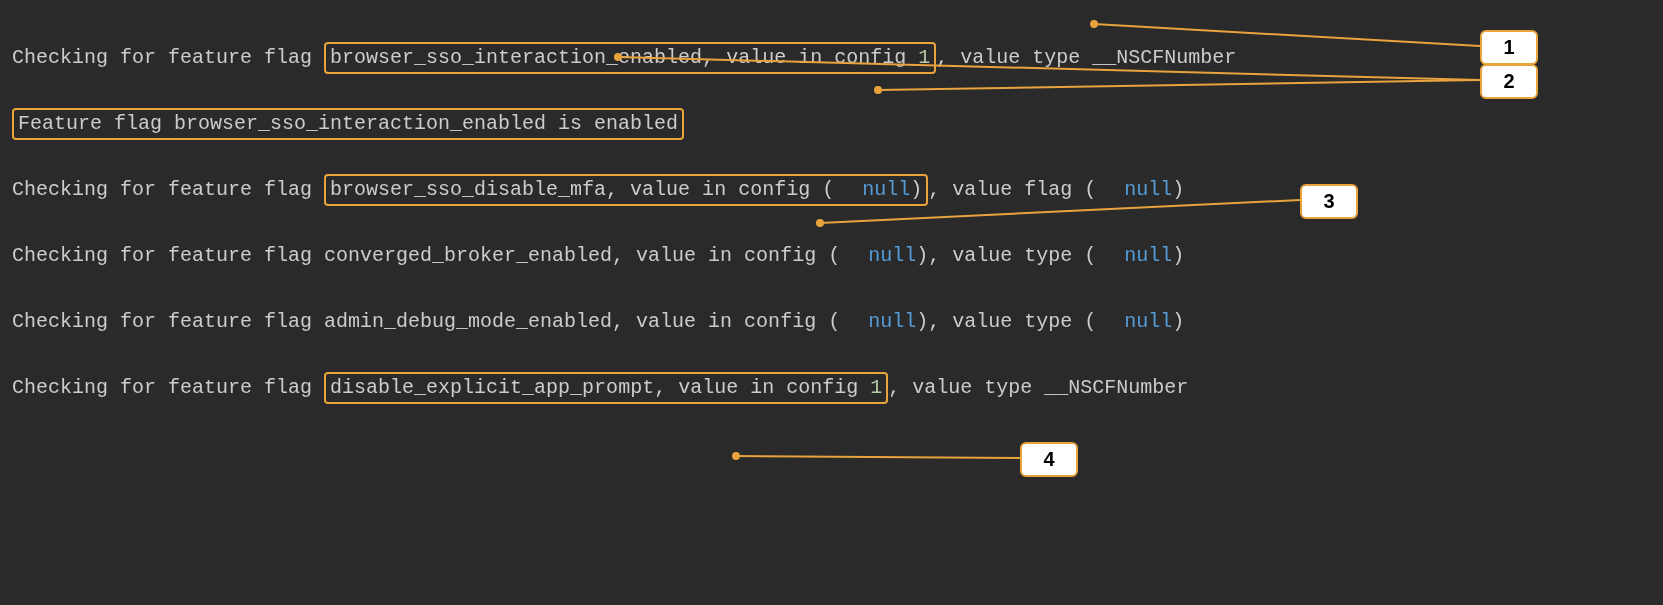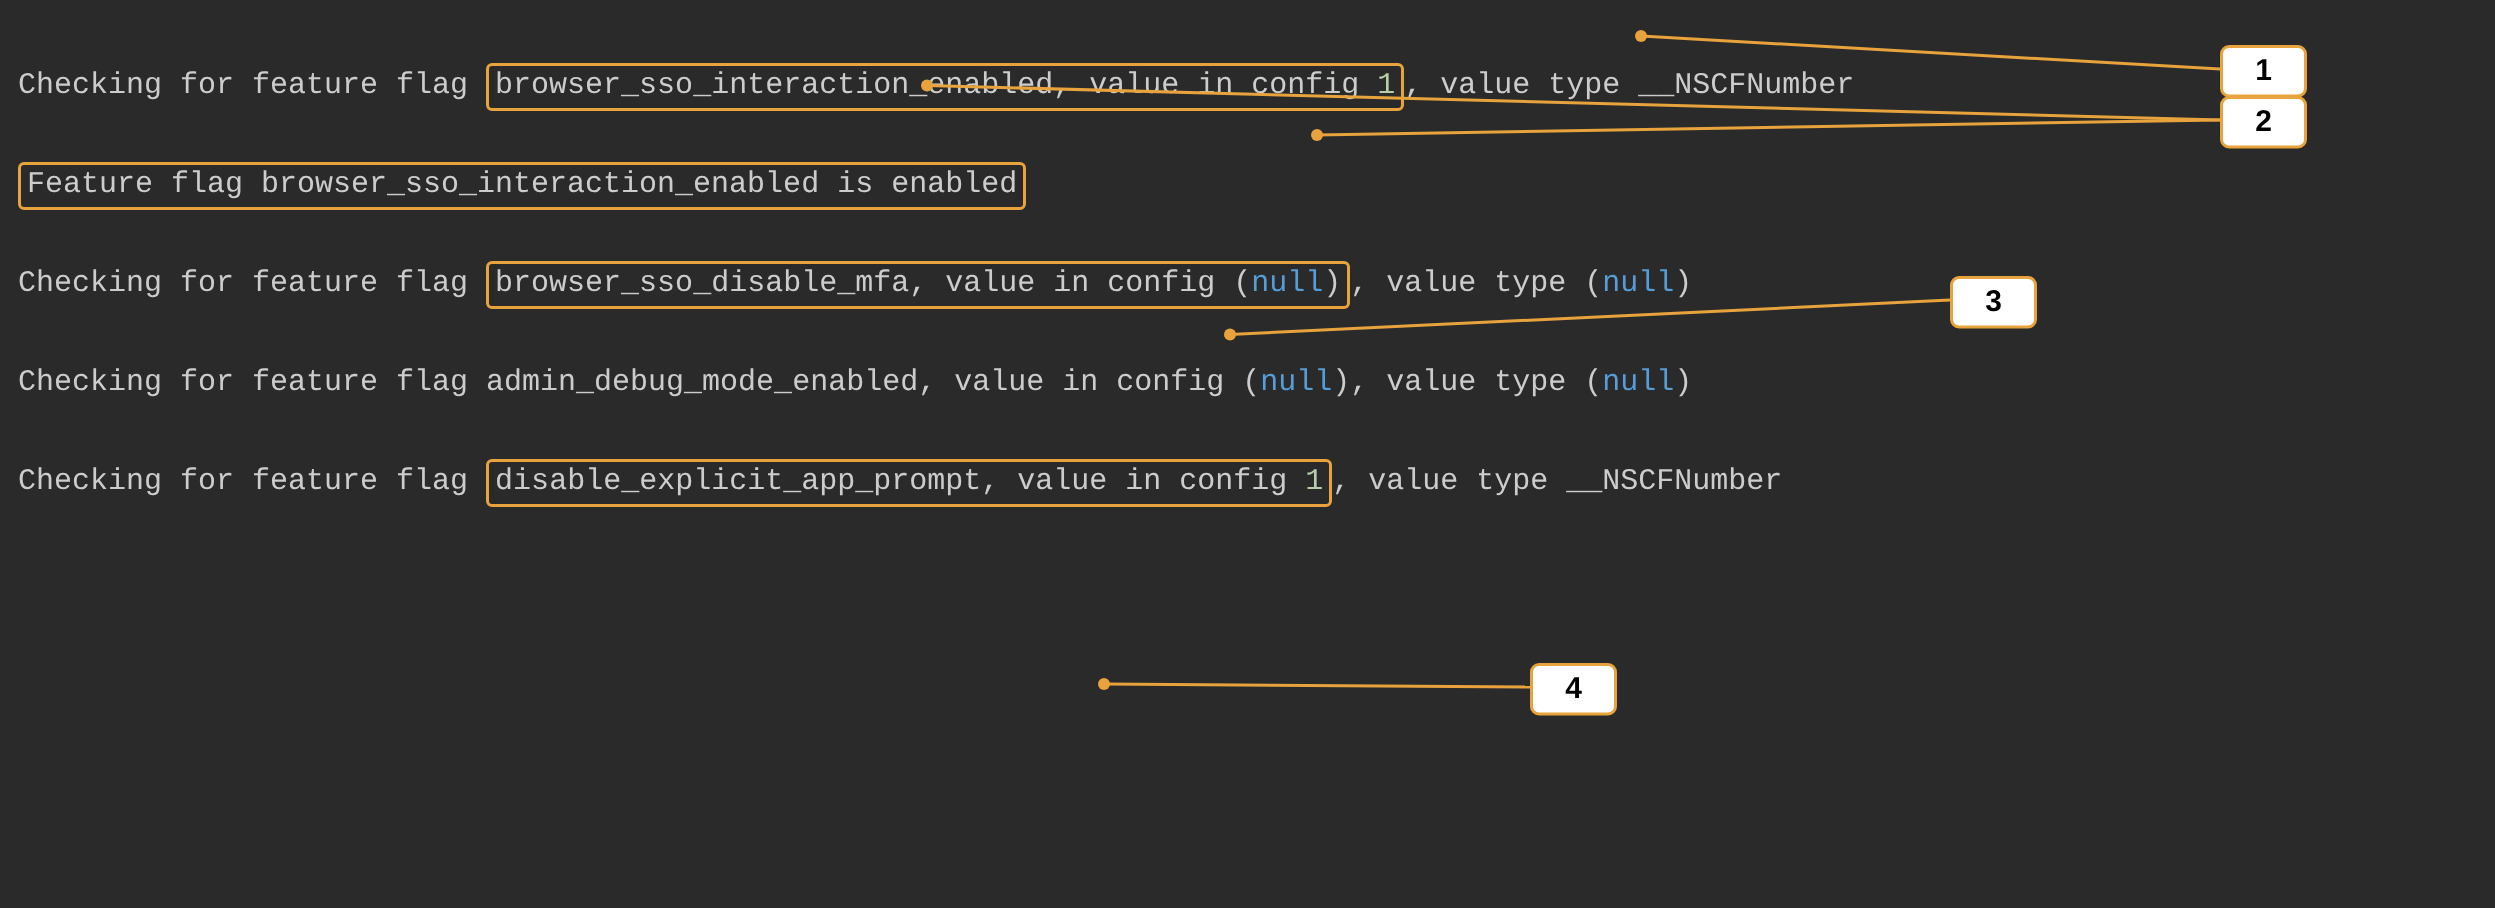--- a/index.html
+++ b/index.html
@@ -13,21 +13,21 @@
     height: 605px;
     overflow: hidden;
     position: relative;
   }
   .log {
     padding: 8px 12px;
     line-height: 1.65;
     white-space: pre;
   }
   .line { position: relative; }
-  .null { color: #569cd6; }
+  .null { color: #569cd6; margin-left: 28px; }
   .num  { color: #b5cea8; }
   .box {
     display: inline-block;
     border: 2px solid #e8a33d;
     border-radius: 4px;
     padding: 0 4px;
     margin: -2px 0;
     line-height: 1.4;
   }
   
@@ -60,21 +60,22 @@
   svg.connectors circle {
     fill: #e8a33d;
   }
 </style>
 </head>
 <body>
 
 <div class="log">
 <div class="line"><span>Checking for feature flag </span><span class="box"><span>browser_sso_interaction_enabled, value in config </span><span class="num">1</span></span><span>, value type __NSCFNumber</span></div>
 <div class="line"><span class="box"><span>Feature flag browser_sso_interaction_enabled is enabled</span></span></div>
-<div class="line"><span>Checking for feature flag </span><span class="box"><span>browser_sso_disable_mfa, value in config (</span><span class="null">null</span><span>)</span></span><span>, value type (</span><span class="null">null</span><span>)</span></div>
+<div class="line"><span>Checking for feature flag </span><span class="box"><span>browser_sso_disable_mfa, value in config (</span><span class="null">null</span><span>)</span></span><span>, value flag (</span><span class="null">null</span><span>)</span></div>
+<div class="line"><span>Checking for feature flag converged_broker_enabled, value in config (</span><span class="null">null</span><span>), value type (</span><span class="null">null</span><span>)</span></div>
 <div class="line"><span>Checking for feature flag admin_debug_mode_enabled, value in config (</span><span class="null">null</span><span>), value type (</span><span class="null">null</span><span>)</span></div>
 <div class="line"><span>Checking for feature flag</span><span> </span><span class="box"><span>disable_explicit_app_prompt, value in config </span><span class="num">1</span></span><span>, value type __NSCFNumber</span></div>
 
 
 
 
 
 
 
 </div>

